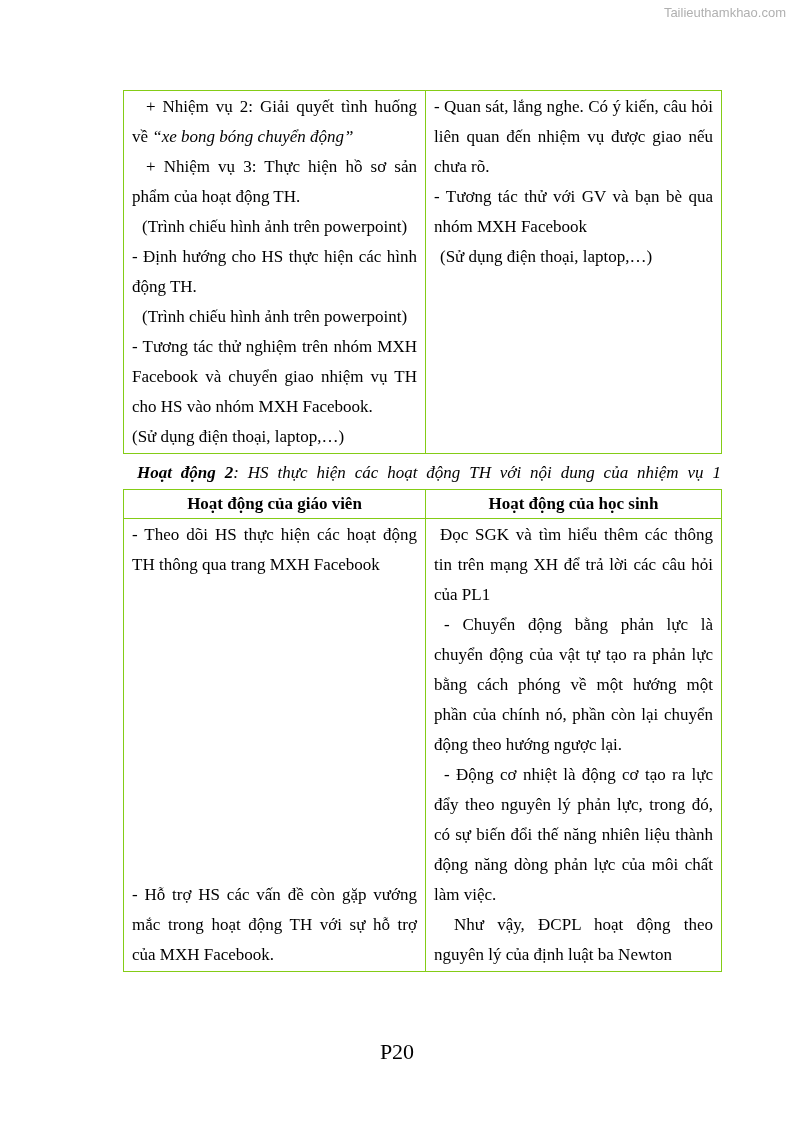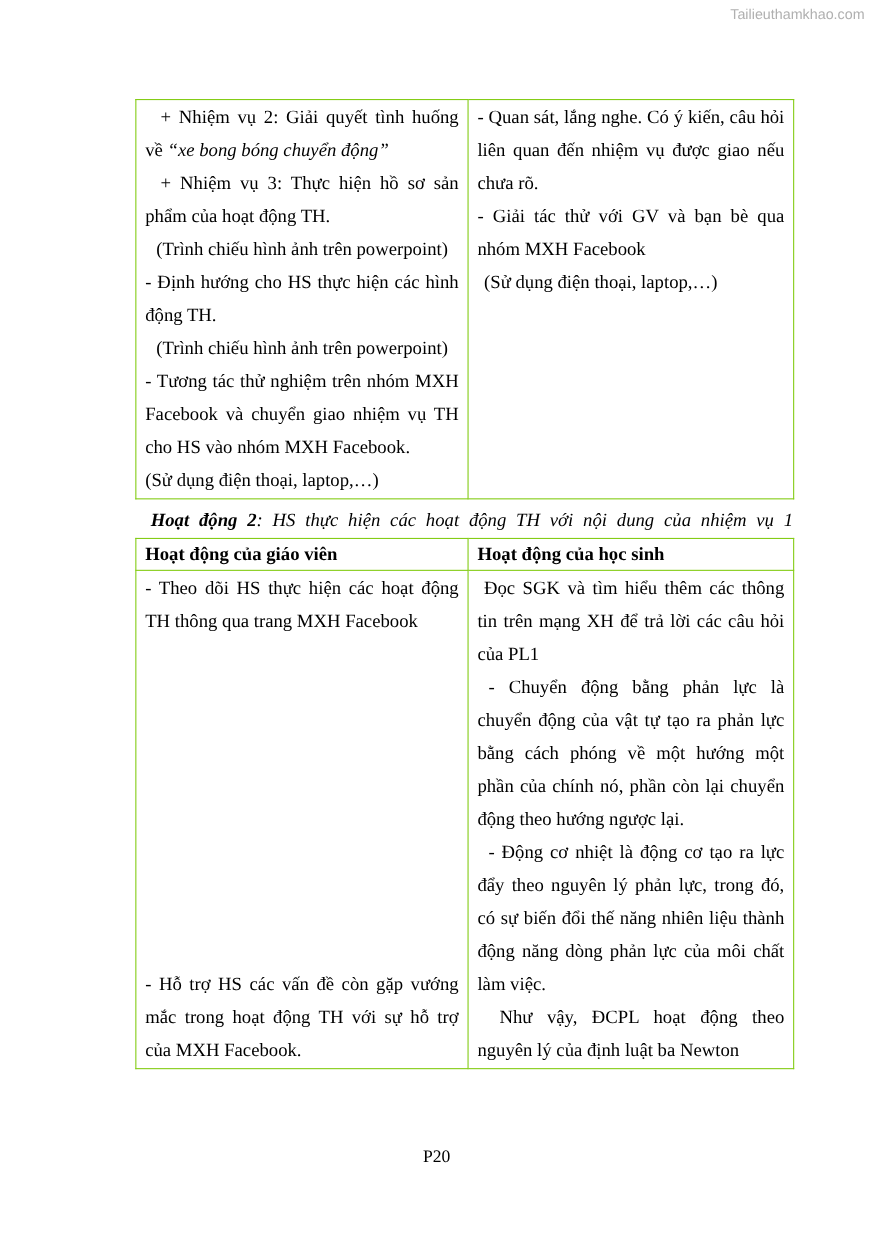--- a/index.html
+++ b/index.html
@@ -61,32 +61,33 @@
   .activity-heading .l1 {
     display: block;
     text-align: justify;
     text-align-last: justify;
     text-indent: 4px;
   }
   .activity-heading .l2 { display: block; }
   .activity-heading .ha-label { font-weight: bold; font-family: Liberation Serif, serif; }
   .th-cell {
     font-weight: bold;
+    text-align: center;
     font-size: 17px;
     line-height: 26px;
     height: 29px !important;
     vertical-align: middle !important;
   }
   .page-number {
     position: absolute;
     top: 1037px;
     left: 0;
     width: 794px;
     text-align: center;
-    font-size: 16px;
+    font-size: 22px;
     line-height: 30px;
   }
 </style>
 </head>
 <body>
 
 <div class="page">
 
   <div class="watermark">Tailieuthamkhao.com</div>
 
@@ -103,21 +104,21 @@
           <p class="para ind-md"><span>+ Nhiệm vụ 2: Giải quyết tình huống về </span><i>“xe bong bóng chuyển động”</i></p>
           <p class="para ind-md">+ Nhiệm vụ 3: Thực hiện hồ sơ sản phẩm của hoạt động TH.</p>
           <p class="para ind-sm">(Trình chiếu hình ảnh trên powerpoint)</p>
           <p class="para">- Định hướng cho HS thực hiện các hình động TH.</p>
           <p class="para ind-sm">(Trình chiếu hình ảnh trên powerpoint)</p>
           <p class="para">- Tương tác thử nghiệm trên nhóm MXH Facebook và chuyển giao nhiệm vụ TH cho HS vào nhóm MXH Facebook.</p>
           <p class="para">(Sử dụng điện thoại, laptop,…)</p>
         </td>
         <td class="cell-offset-5">
           <p class="para">- Quan sát, lắng nghe. Có ý kiến, câu hỏi liên quan đến nhiệm vụ được giao nếu chưa rõ.</p>
-          <p class="para">- Giải tác thử với GV và bạn bè qua nhóm MXH Facebook</p>
+          <p class="para">- Tương tác thử với GV và bạn bè qua nhóm MXH Facebook</p>
           <p class="para ind-xs">(Sử dụng điện thoại, laptop,…)</p>
         </td>
       </tr>
     </tbody>
       </table>
 
     <p class="activity-heading">
       <span class="l1"><span class="ha-label">Hoạt động 2</span><span>: HS thực hiện các hoạt động TH với nội dung của nhiệm vụ 1</span></span>
     </p>
 

